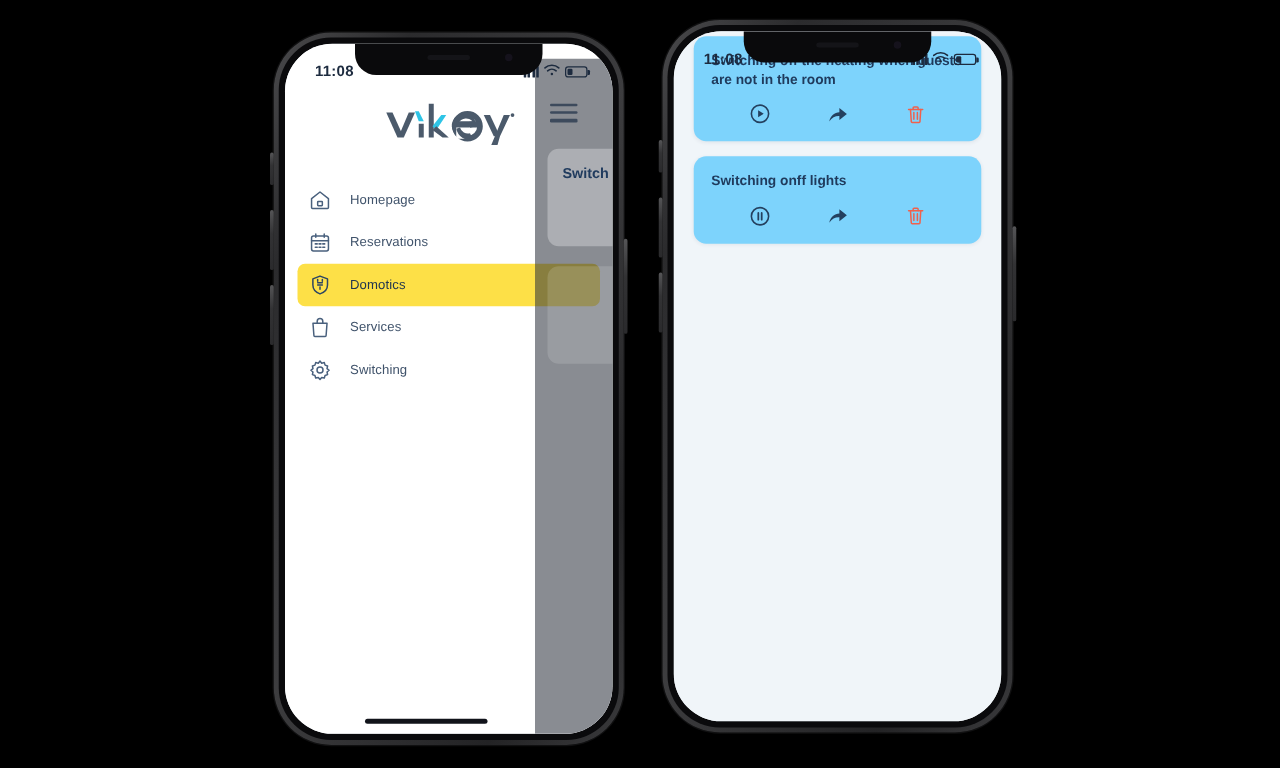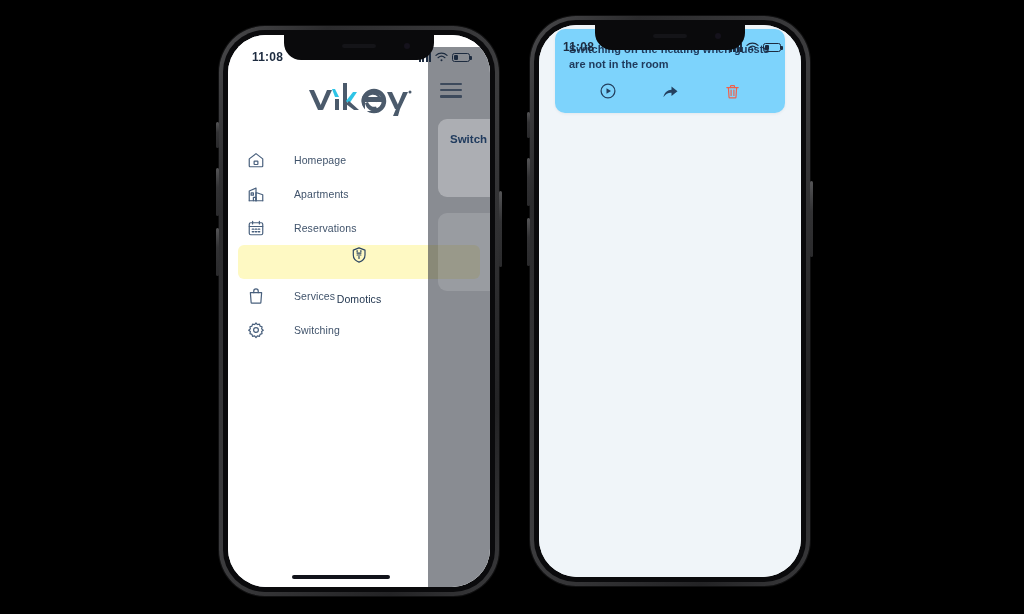--- a/index.html
+++ b/index.html
@@ -112,28 +112,28 @@
   .logo-wrap {
     padding: 44px 0 24px 0;
     display: flex; justify-content: center;
   }
   .logo { position: relative; }
   .logo svg { display: block; }
 
   .nav { padding: 0 10px; }
   .nav-item {
     display: flex; align-items: center;
-    gap: 28px;
+    gap: 14px;
     height: 34px;
     padding: 0 8px;
     margin-bottom: 0px;
     border-radius: 6px;
   }
   .nav-item + .nav-item { margin-top: 0px; }
-  .nav-item.active { background: #fef9c3; flex-direction: column; }
+  .nav-item.active { background: #fde047; }
   .nav-ico { width: 20px; height: 20px; flex: 0 0 20px; display:flex; align-items:center; justify-content:center; }
   .nav-ico svg { width: 18px; height: 18px; }
   .nav-label {
     font-size: 10.5px; color: #40536b; letter-spacing: 0.1px;
   }
   .nav-item.active .nav-label { color: #22364f; }
 
   
   .dim {
     position: absolute; top: 12px; right: 0; bottom: 0;
@@ -270,32 +270,20 @@
             <div class="nav-item">
               <span class="nav-ico">
                 <svg viewBox="0 0 24 24" fill="none" stroke="#49607d" stroke-width="1.6" stroke-linecap="round" stroke-linejoin="round">
                   <path d="M3 10.5 L12 3.5 L21 10.5 V20 a1 1 0 0 1 -1 1 H4 a1 1 0 0 1 -1 -1 Z"></path>
                   <rect x="9.5" y="13.5" width="5" height="4.5" rx="0.6"></rect>
                 </svg>
               </span>
               <span class="nav-label">Homepage</span>
             </div>
 
-            <div class="nav-item">
-              <span class="nav-ico">
-                <svg viewBox="0 0 24 24" fill="none" stroke="#49607d" stroke-width="1.6" stroke-linecap="round" stroke-linejoin="round">
-                  <path d="M3 21 V8 L12 4 V21"></path>
-                  <path d="M12 21 V10 L21 13 V21"></path>
-                  <rect x="5.5" y="10.5" width="3" height="3"></rect>
-                  <path d="M3 21 H21"></path>
-                  <path d="M8.5 21 V16.5 H12 V21"></path>
-                </svg>
-              </span>
-              <span class="nav-label">Apartments</span>
-            </div>
 
             <div class="nav-item">
               <span class="nav-ico">
                 <svg viewBox="0 0 24 24" fill="none" stroke="#49607d" stroke-width="1.6" stroke-linecap="round" stroke-linejoin="round">
                   <rect x="3" y="5" width="18" height="16" rx="2"></rect>
                   <path d="M3 10 H21"></path>
                   <path d="M7.5 3 V6.5 M16.5 3 V6.5"></path>
                   <path d="M7 13.5 h2 M11 13.5 h2 M15 13.5 h2 M7 17 h2 M11 17 h2 M15 17 h2" stroke-width="1.7"></path>
                 </svg>
               </span>
@@ -413,20 +401,44 @@
                     <path d="M4 6.5 H20"></path>
                     <path d="M9.2 6.5 V4.6 a1 1 0 0 1 1 -1 h3.6 a1 1 0 0 1 1 1 V6.5"></path>
                     <path d="M6.2 6.5 L7.1 20.2 a1 1 0 0 0 1 0.9 h7.8 a1 1 0 0 0 1 -0.9 L17.8 6.5"></path>
                     <path d="M10 10 V17.6 M14 10 V17.6"></path>
                   </svg>
                 </span>
               </div>
             </div>
 
 
+            <div class="card">
+              <div class="card-title">Switching onff lights</div>
+              <div class="card-actions">
+                <span class="act">
+                  <svg width="18" height="18" viewBox="0 0 24 24" fill="none" stroke="#24405f" stroke-width="1.7">
+                    <circle cx="12" cy="12" r="9.2"></circle>
+                    <path d="M10.2 8.4 V15.6 M13.8 8.4 V15.6" stroke-width="1.9" stroke-linecap="round"></path>
+                  </svg>
+                </span>
+                <span class="act">
+                  <svg width="19" height="19" viewBox="0 0 24 24" fill="#24405f">
+                    <path d="M3.2 19.5 c1.4 -6.6 5.6 -9.6 10.8 -9.9 V5.2 L22 11.6 L14 18 v-4.3 c-4.4 -0.2 -7.8 1.6 -10.8 5.8 Z"></path>
+                  </svg>
+                </span>
+                <span class="act">
+                  <svg width="17" height="17" viewBox="0 0 24 24" fill="none" stroke="#f0614c" stroke-width="1.7" stroke-linecap="round" stroke-linejoin="round">
+                    <path d="M4 6.5 H20"></path>
+                    <path d="M9.2 6.5 V4.6 a1 1 0 0 1 1 -1 h3.6 a1 1 0 0 1 1 1 V6.5"></path>
+                    <path d="M6.2 6.5 L7.1 20.2 a1 1 0 0 0 1 0.9 h7.8 a1 1 0 0 0 1 -0.9 L17.8 6.5"></path>
+                    <path d="M10 10 V17.6 M14 10 V17.6"></path>
+                  </svg>
+                </span>
+              </div>
+            </div>
 
           </div>
         </div>
 
         <div class="statusbar">
           <div class="sb-time">11:08</div>
           <div class="sb-icons">
             <span class="sig">
                 <i></i>
                 <i></i>

